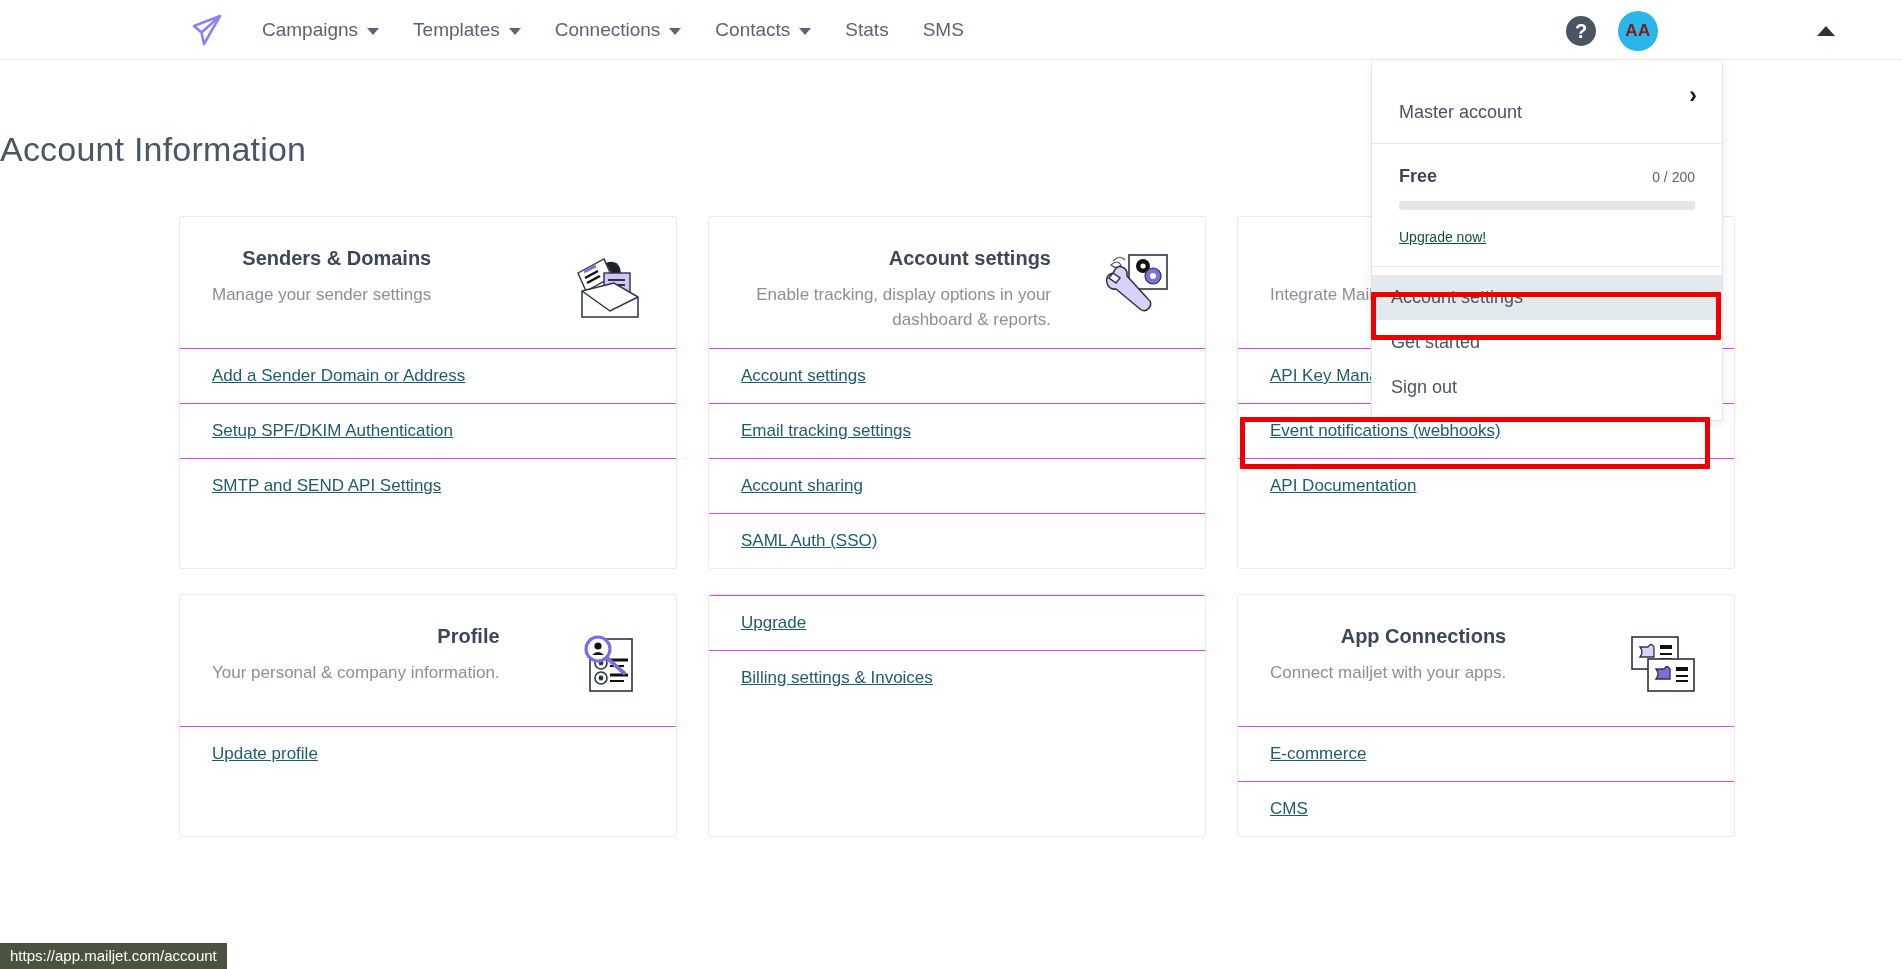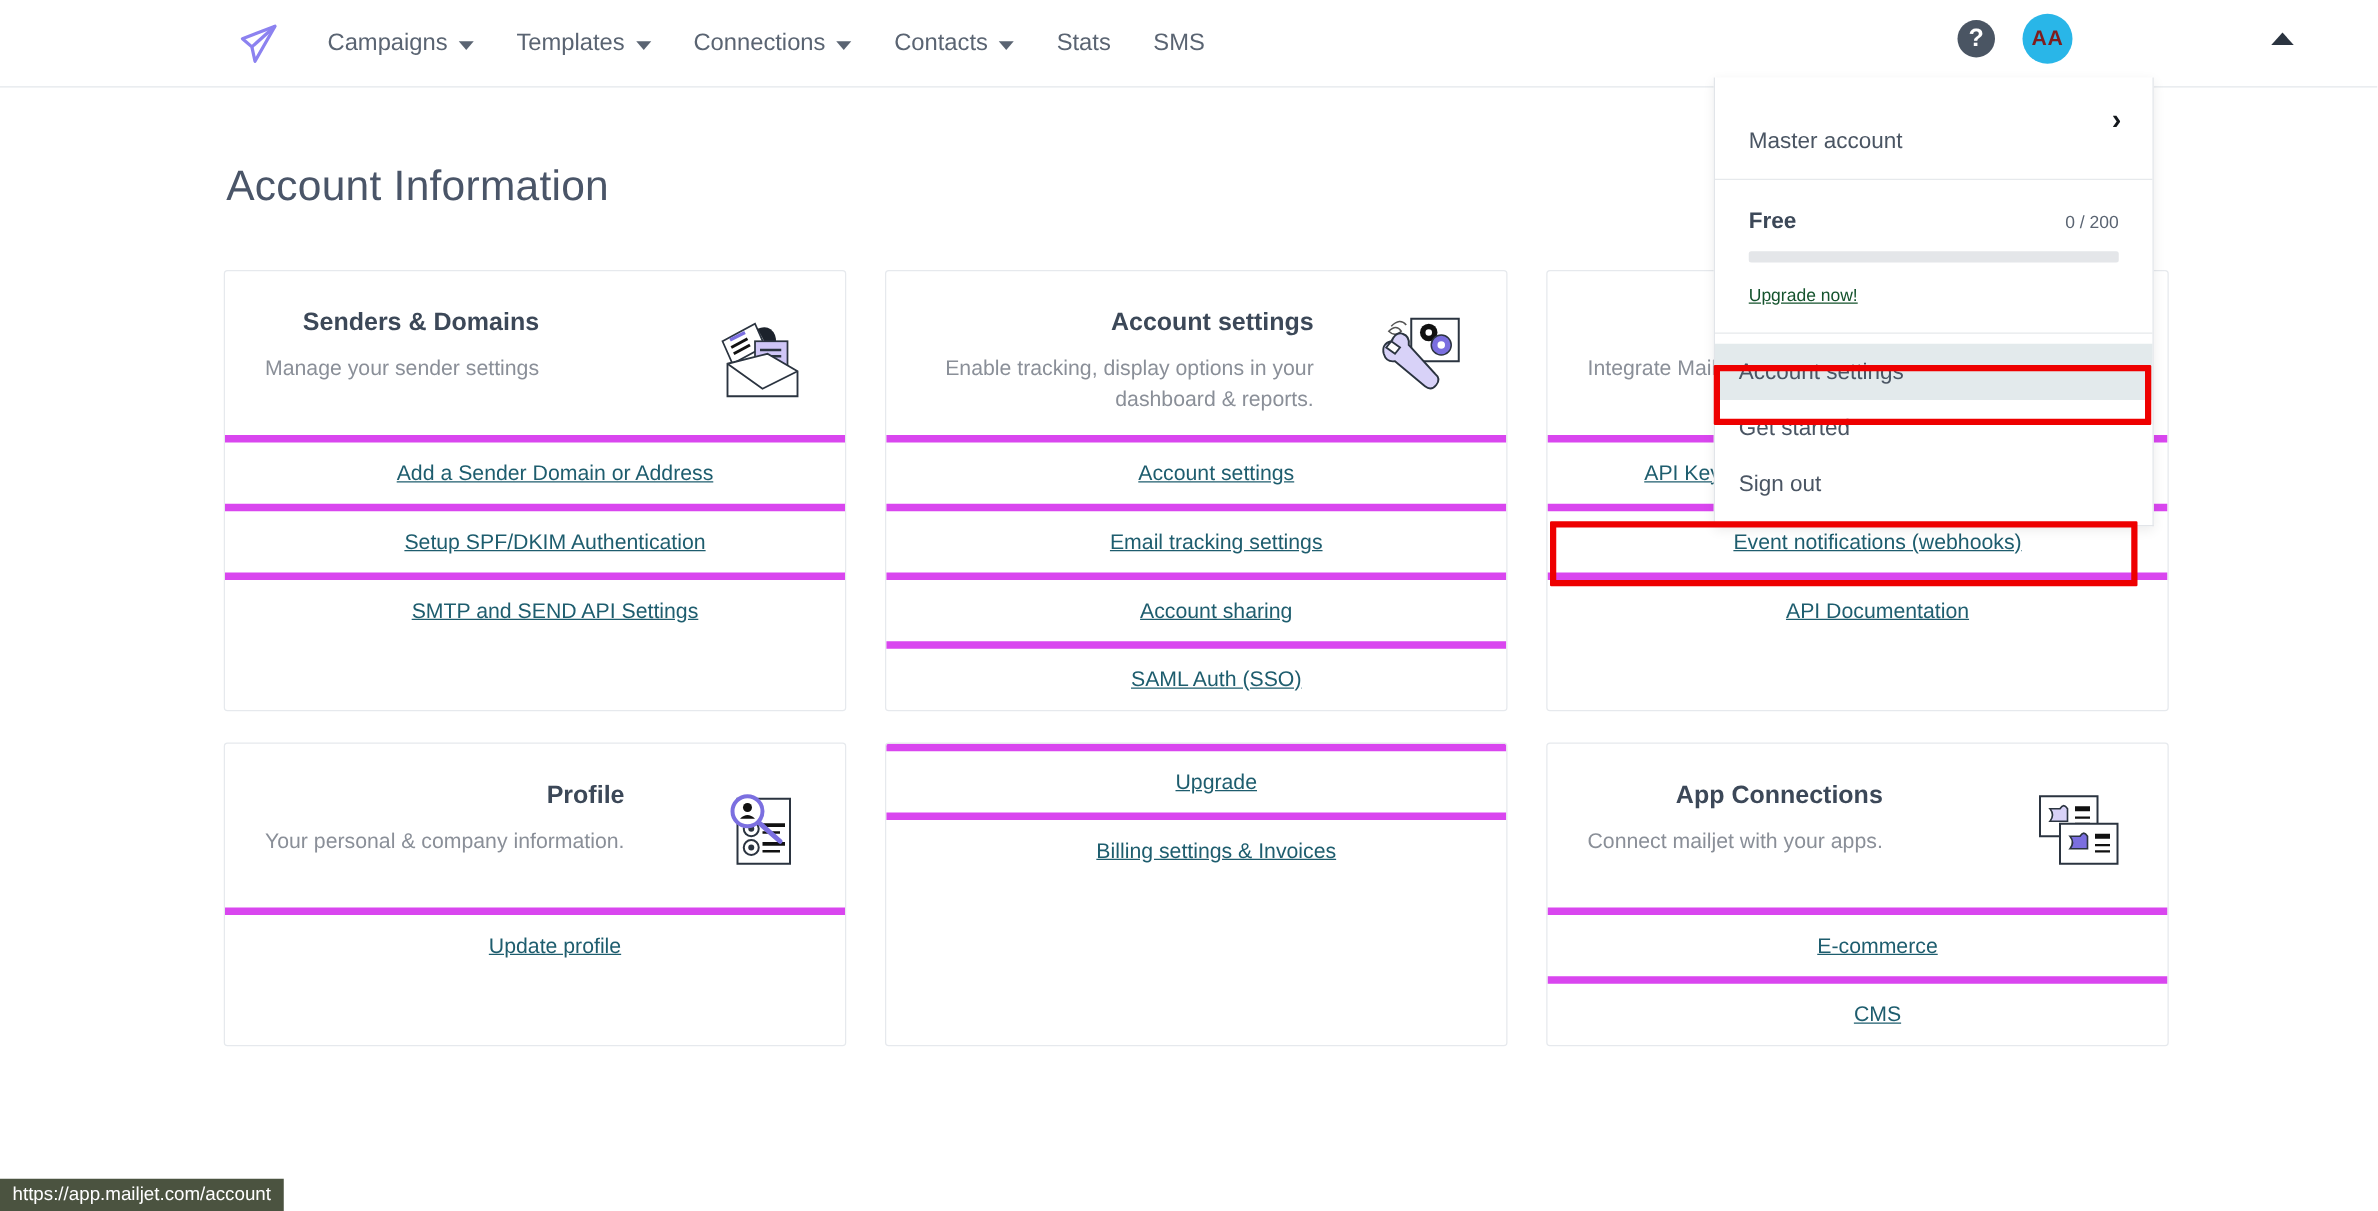--- a/index.html
+++ b/index.html
@@ -8,21 +8,21 @@
     font-family: "Liberation Sans", sans-serif;
     background: #ffffff;
     overflow: hidden;
     color: #3d4852;
   }
   #root { position: relative; width: 1902px; height: 969px; }
 
   
   .topnav {
     position: absolute; top: 0; left: 0;
-    width: 1902px; height: 70px;
+    width: 1902px; height: 60px;
     background: #ffffff;
     border-bottom: 1px solid #e4e7eb;
     display: flex; align-items: center;
     z-index: 5;
   }
   .logo { margin-left: 187px; width: 40px; height: 40px; display:flex; align-items:center; justify-content:center; }
   .nav-items { display: flex; align-items: center; margin-left: 18px; }
   .nav-item {
     display: flex; align-items: center; gap: 9px;
     padding: 0 17px; height: 62px;
@@ -56,21 +56,21 @@
     border-left: 9px solid transparent;
     border-right: 9px solid transparent;
     border-bottom: 10px solid #2b3440;
     margin-left: 159px; margin-right: 67px;
     cursor: pointer;
   }
 
   
   .page { position: absolute; top: 62px; left: 0; width: 1902px; }
   .page-title {
-    margin-left: 181px; margin-top: 68px;
+    margin-top: 68px;
     font-size: 34px; font-weight: 400; color: #4a5568;
     letter-spacing: .2px;
   }
 
   .grid {
     margin-left: 179px; margin-top: 47px;
     display: grid;
     grid-template-columns: 498px 498px 498px;
     column-gap: 31px;
     row-gap: 25px;
@@ -86,25 +86,24 @@
   .card-head {
     height: 131px;
     padding: 30px 30px 0 32px;
     display: flex; justify-content: space-between;
   }
   .card-head-text { max-width: 310px; text-align: right; }
   .card-title { font-size: 20px; font-weight: bold; color: #3c4858; margin-bottom: 13px; }
   .card-desc { font-size: 17px; color: #8a8f98; line-height: 1.45; }
   .card-illus { width: 86px; height: 80px; flex: 0 0 86px; }
   .card-link-row {
-    border-top: 6px solid #d946ef;
+    border-top: 1px solid #d946ef;
     height: 55px;
     display: flex; align-items: center;
     padding-left: 32px;
-    justify-content: center;
   }
   .card-link {
     font-size: 17px; color: #1e5d6e;
     text-decoration: underline;
     cursor: pointer;
   }
 
   
   .acct-menu {
     position: absolute;

